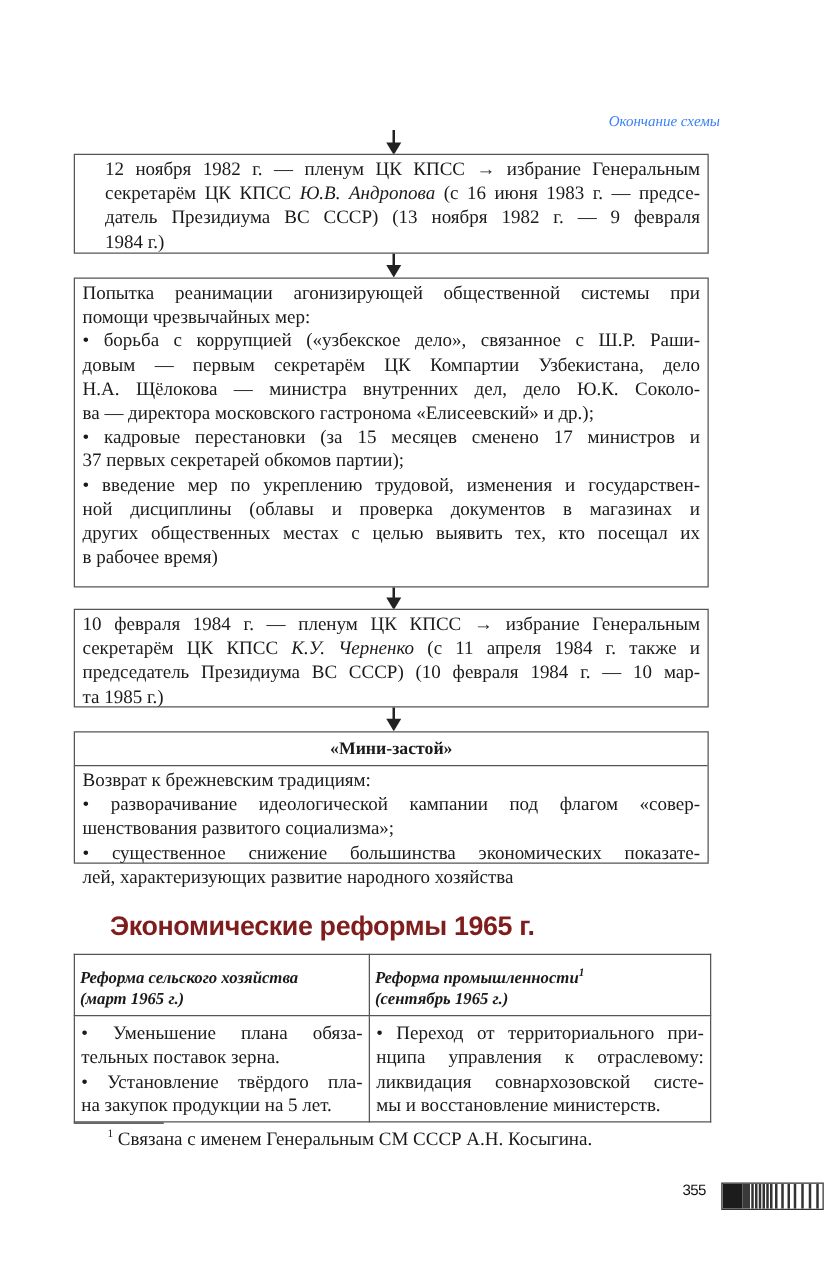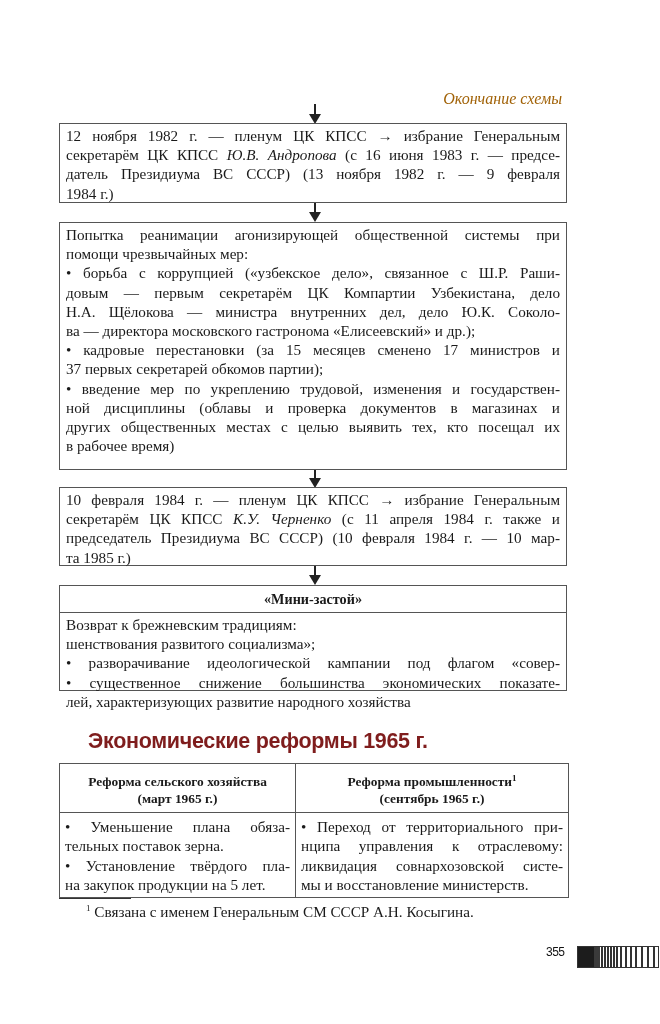--- a/index.html
+++ b/index.html
@@ -3,23 +3,23 @@
 <meta charset="utf-8">
 <style>
   html, body { margin: 0; padding: 0; background: #ffffff; }
   body {
     width: 660px; height: 1024px; position: relative; overflow: hidden;
     font-family: "DejaVu Serif", "Liberation Serif", serif;
     color: #1a1a1a;
   }
   .abs { position: absolute; }
   .caption {
-    right: 98px; top: 90px;
-    font-family: "Liberation Serif", serif;
-    font-style: italic; font-size: 16px; color: #a16207;
+    right: 84px; top: 90px;
+    font-family: "Liberation Serif", serif;
+    font-style: italic; font-size: 12px; color: #3b82f6;
   }
   .box {
     position: absolute; left: 59px; width: 508px;
     border: 1.5px solid #555; background: #fff; box-sizing: border-box;
   }
   .box .body {
     padding: 2px 6px 3px 6px;
     font-family: "Liberation Serif", serif;
     font-size: 15.2px; line-height: 19.2px; text-align: justify;
     hyphens: manual;
@@ -46,21 +46,21 @@
     font-size: 21.5px; letter-spacing: -0.3px; color: #7f1d1d;
   }
   table.reforms {
     position: absolute; left: 59px; top: 763px; width: 510px;
     border-collapse: collapse;
     font-family: "Liberation Serif", serif;
   }
   table.reforms th, table.reforms td { border: 1.5px solid #555; vertical-align: top; }
   table.reforms th {
     font-weight: bold; font-size: 13.4px; line-height: 17px;
-    height: 44px; padding: 4px 4px 0 4px; text-align: center; vertical-align: middle;
+    height: 44px; padding: 4px 4px 0 4px; text-align: left; vertical-align: middle; font-style: italic;
   }
   table.reforms td {
     font-size: 15.2px; line-height: 19.3px; padding: 4px 5px 3px 5px;
   }
   table.reforms th:first-child, table.reforms td:first-child { width: 225px; }
   sup { font-size: 9px; vertical-align: super; line-height: 0; }
   .fn-rule { left: 59px; top: 898px; width: 72px; height: 1px; background: #333; }
   .footnote {
     left: 86px; top: 903px;
     font-family: "Liberation Serif", serif; font-size: 15.2px; color: #1a1a1a;
@@ -81,21 +81,21 @@
 </head>
 <body>
 
 <div class="abs caption">Окончание схемы</div>
 
 <div class="arrow" style="top:104px;height:20px;">
   <div class="stem" style="height:12px;"></div>
     <div class="head" style="top:10px;"></div>
 </div>
 
-<div class="box" id="box1" style="top:123px;height:80px;">
+<div class="box" id="box1" style="top:123px;height:80px;padding-left:18px;">
   <div class="body">
       <span class="line"><span>12 ноября 1982 г. — пленум ЦК КПСС →  избрание Генеральным</span></span>
       <span class="line"><span>секретарём ЦК КПСС </span><span class="it">Ю.В. Андропова</span><span> (с 16 июня 1983 г. — предсе-</span></span>
       <span class="line"><span>датель Президиума ВС СССР) (13 ноября 1982 г. — 9 февраля</span></span>
       <span class="line last"><span>1984 г.)</span></span>
     </div>
 </div>
 
 <div class="arrow" style="top:203px;height:20px;">
   <div class="stem" style="height:10px;"></div>
@@ -135,22 +135,22 @@
 
 <div class="arrow" style="top:566px;height:20px;">
   <div class="stem" style="height:10px;"></div>
     <div class="head" style="top:9px;"></div>
 </div>
 
 <div class="box" id="box4" style="top:585px;height:106px;">
   <div class="hdr">«Мини-застой»</div>
   <div class="body">
       <span class="line last">Возврат к брежневским традициям:</span>
+      <span class="line">• разворачивание идеологической кампании под флагом «совер-</span>
       <span class="line last">шенствования развитого социализма»;</span>
-      <span class="line">• разворачивание идеологической кампании под флагом «совер-</span>
       <span class="line">• существенное снижение большинства экономических показате-</span>
       <span class="line last">лей, характеризующих развитие народного хозяйства</span>
     </div>
 </div>
 
 <div class="abs heading">Экономические реформы 1965 г.</div>
 
 <table class="reforms">
   <thead>
     <tr>

